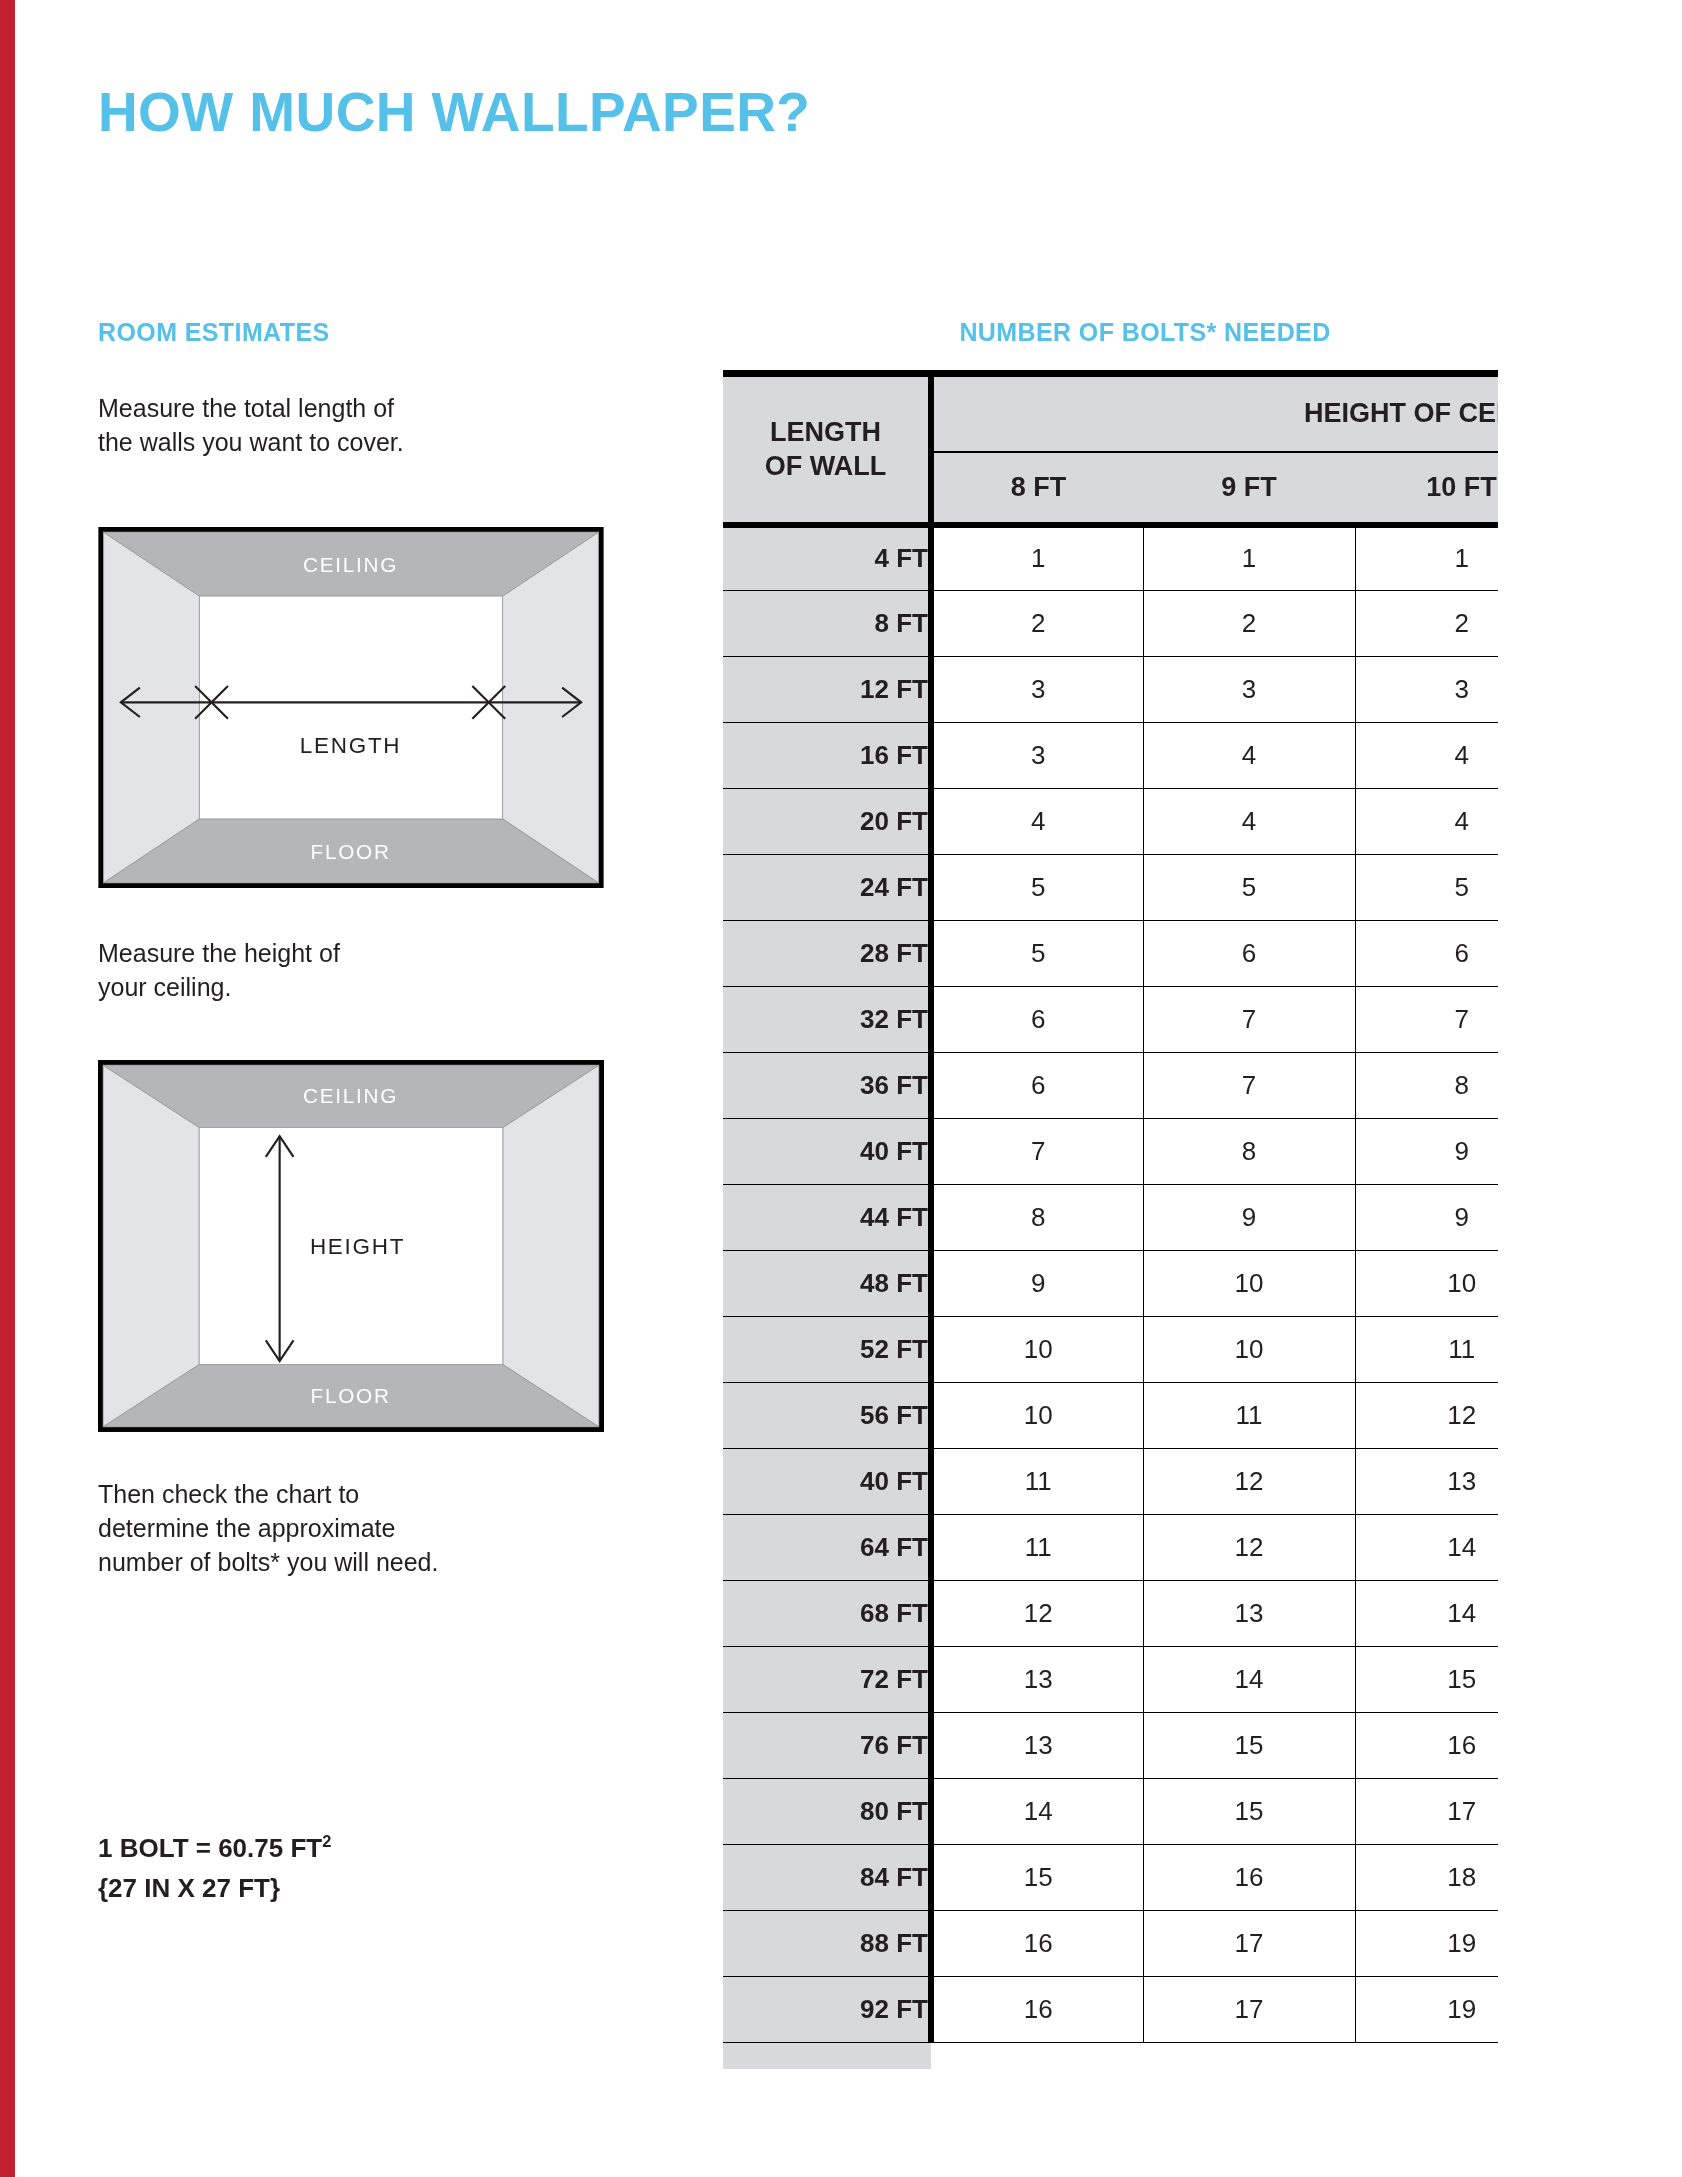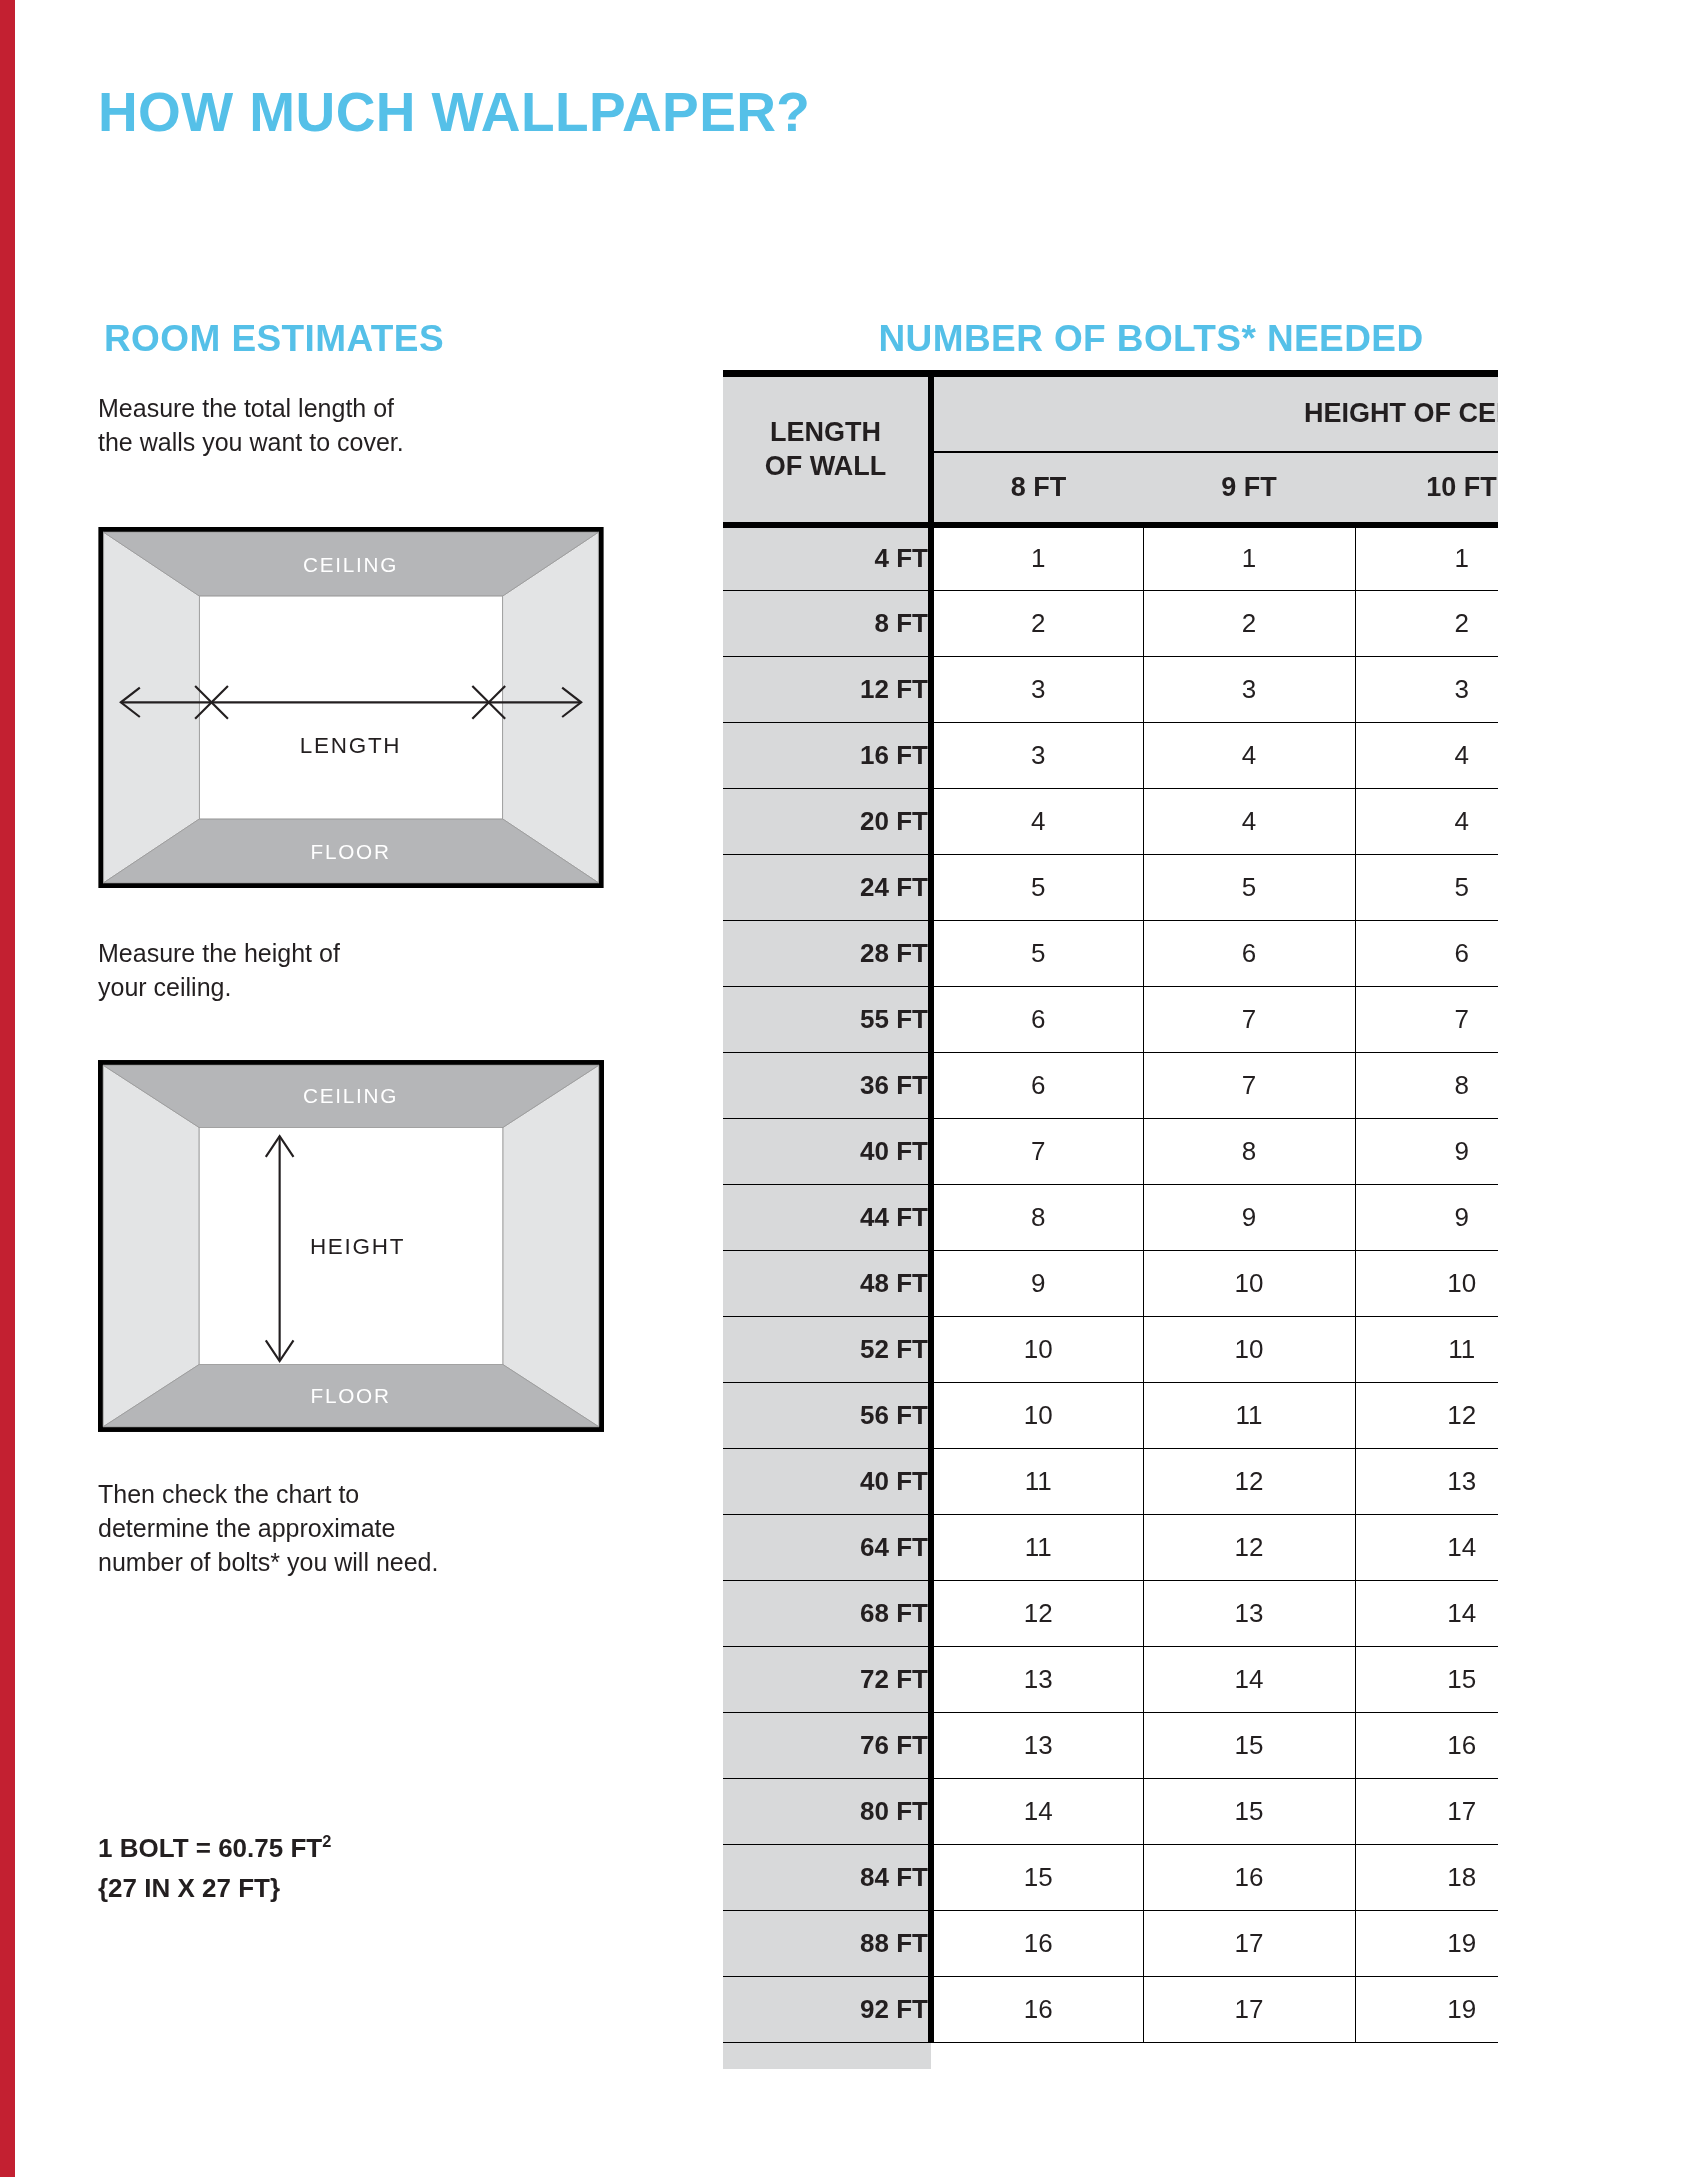--- a/index.html
+++ b/index.html
@@ -19,22 +19,22 @@
     position:absolute; left:0; top:0;
     width:14.7px; height:2177px;
     background:#c32031;
   }
   .page-title {
     position:absolute; left:98px; top:80px;
     font-size:55px; font-weight:bold;
     color:#55c0e8; letter-spacing:0.4px;
   }
   .sec-heading {
-    font-size:37px; font-weight:bold;
-    color:#55c0e8; letter-spacing:0.4px;margin-left:6px;
+    font-size:25px; font-weight:bold;
+    color:#55c0e8; letter-spacing:0.4px;
   }
   #room-estimates-heading { position:absolute; left:98px; top:318px; }
   #table-heading { position:absolute; left:723px; top:318px; width:844px; text-align:center; }
 
   .body-text {
     font-size:25px; line-height:34px;
     white-space:pre-line; color:#231f20;
   }
   #step1 { position:absolute; left:98px; top:391px; }
   #step2 { position:absolute; left:98px; top:936px; }
@@ -229,21 +229,21 @@
             <td>5</td>
             <td>5</td>
           </tr>
           <tr>
             <th class="len-cell">28 FT</th>
             <td>5</td>
             <td>6</td>
             <td>6</td>
           </tr>
           <tr>
-            <th class="len-cell">55 FT</th>
+            <th class="len-cell">32 FT</th>
             <td>6</td>
             <td>7</td>
             <td>7</td>
           </tr>
           <tr>
             <th class="len-cell">36 FT</th>
             <td>6</td>
             <td>7</td>
             <td>8</td>
           </tr>

